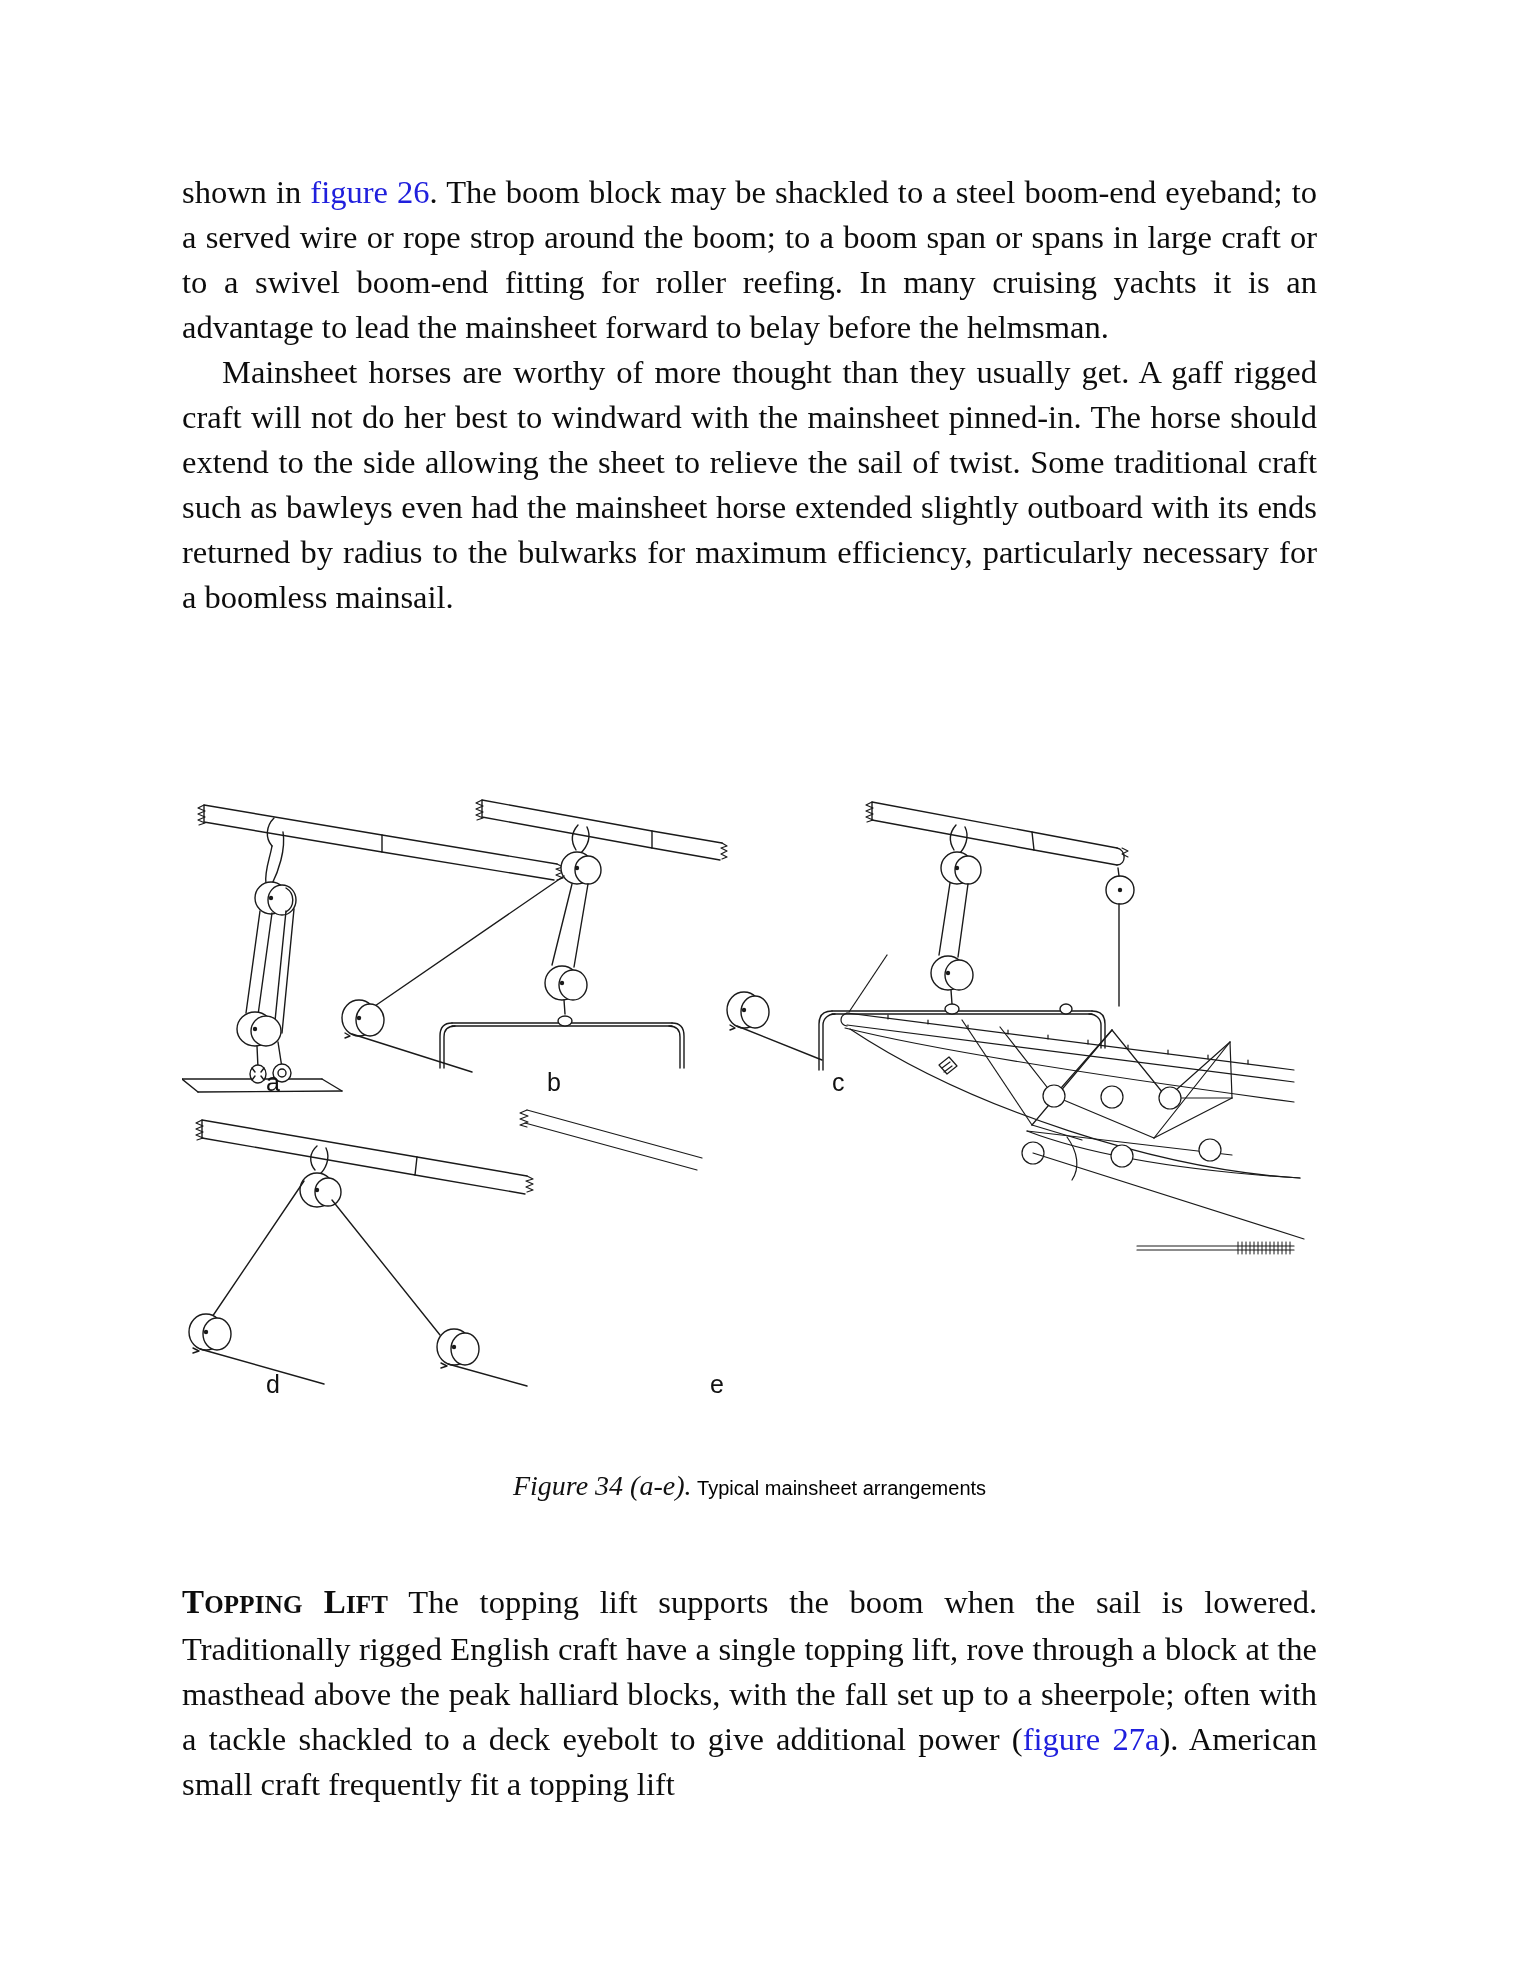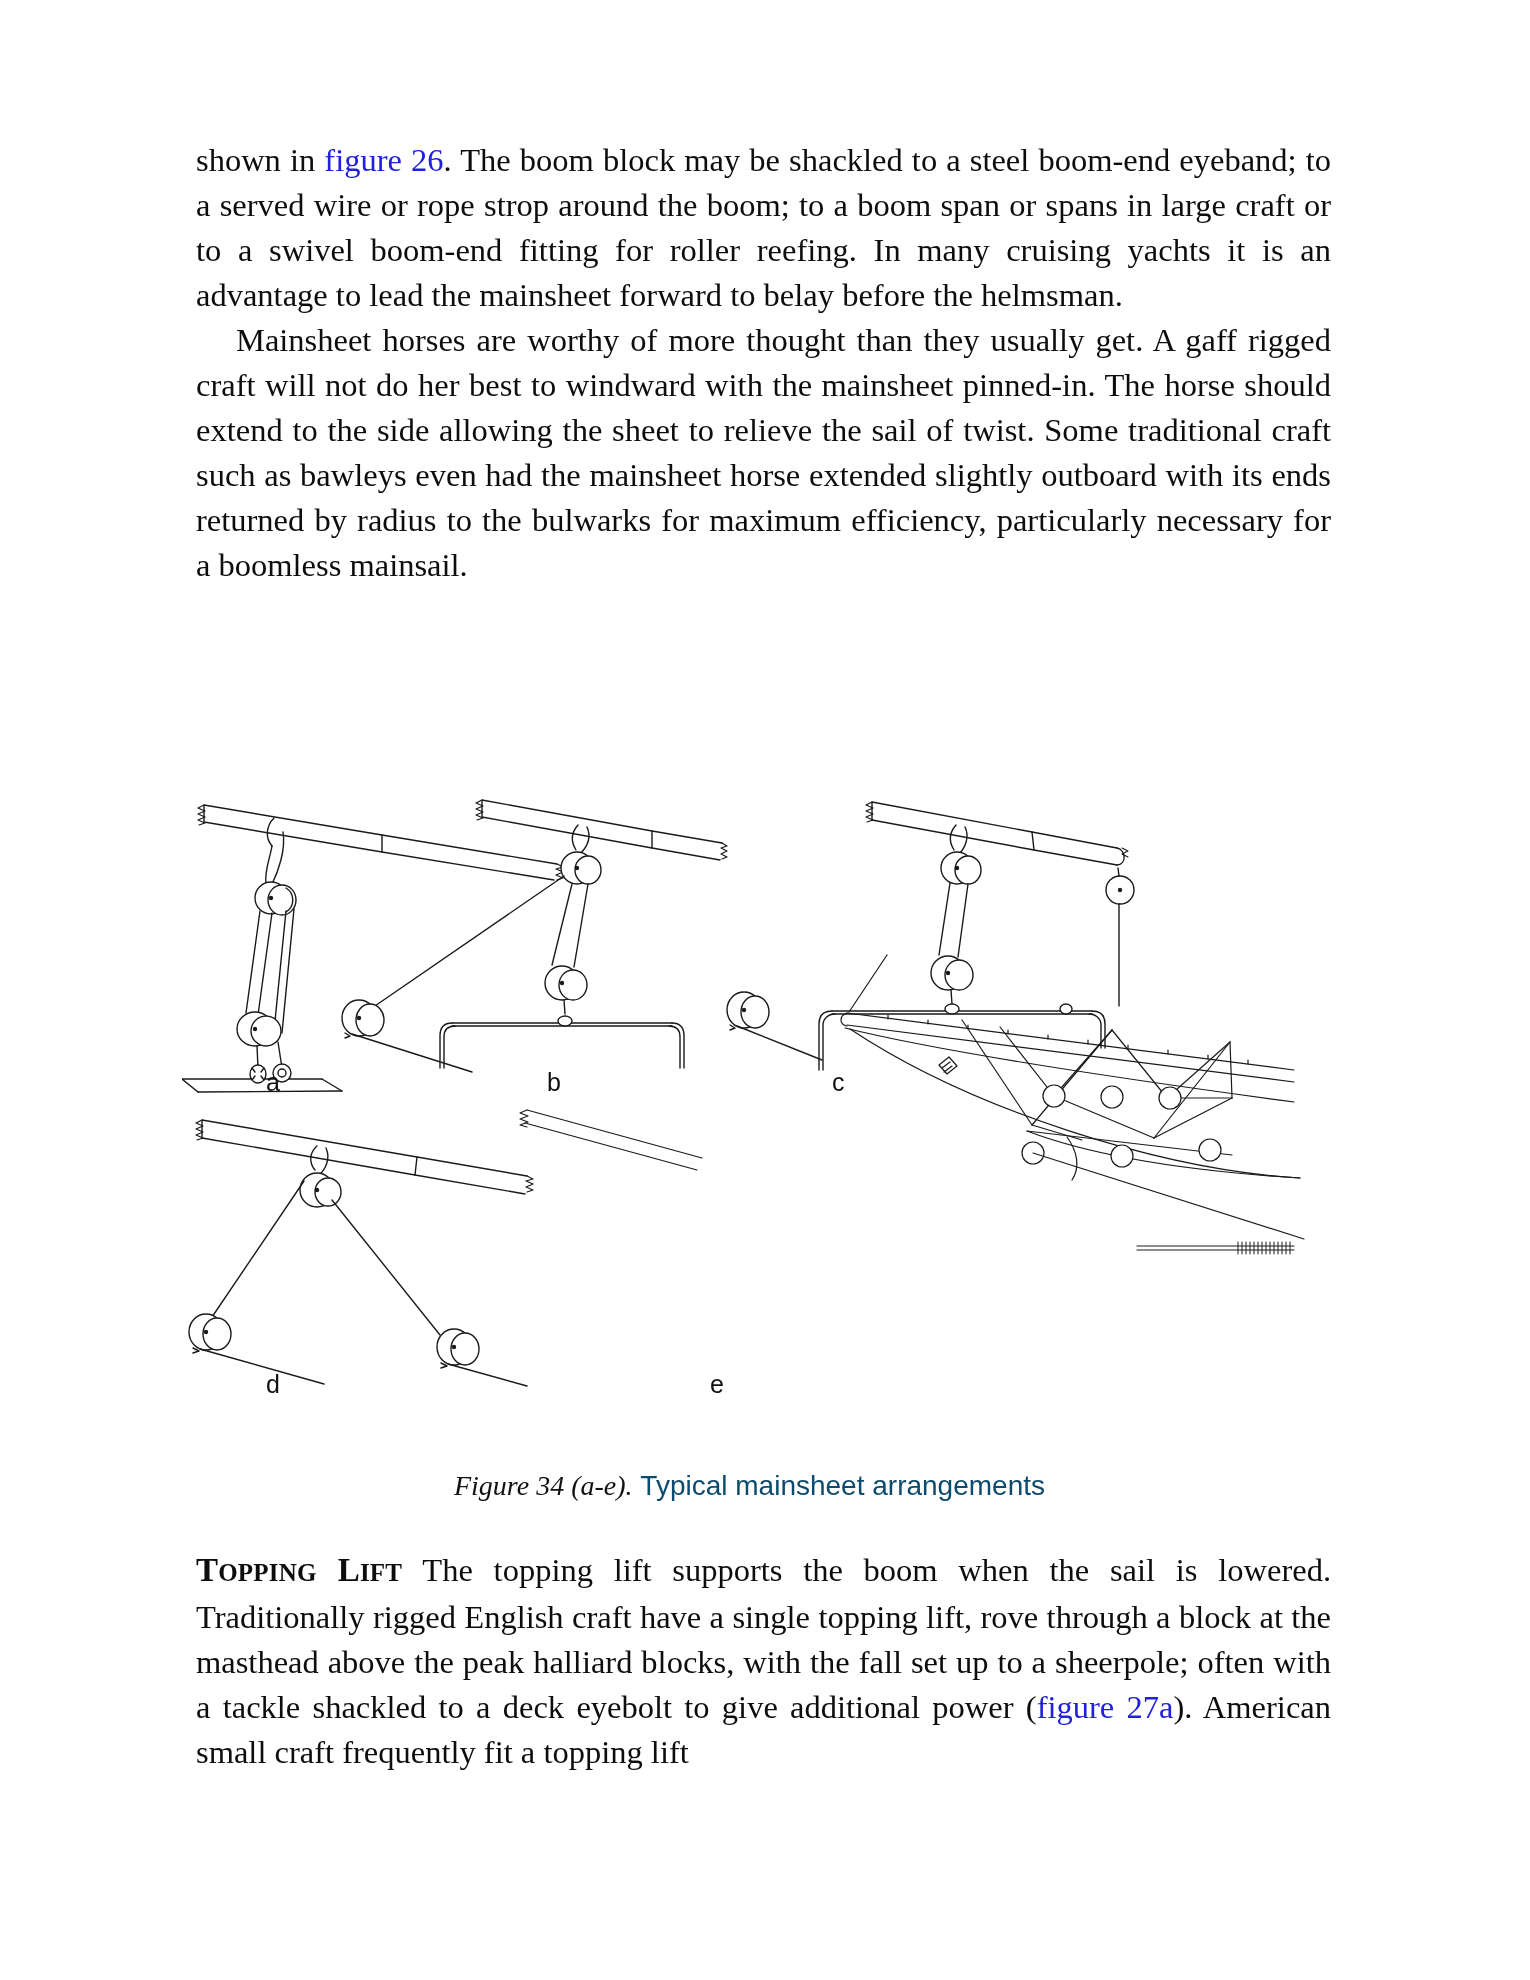--- a/index.html
+++ b/index.html
@@ -10,22 +10,23 @@
   .page {
     position: relative;
     width: 1530px;
     height: 1980px;
     background: #ffffff;
     margin: 0 auto;
     overflow: hidden;
   }
   .textcol {
     position: absolute;
-    left: 196px;
+    left: 182px;
     width: 1135px;
+    margin-top: 32px;
   }
   p.body {
     font-family: "Liberation Serif", "DejaVu Serif", serif;
     font-size: 32.5px;
     line-height: 45px;
     color: #0d0d0d;
     text-align: justify;
     margin: 0;
     -webkit-font-smoothing: antialiased;
   }
@@ -73,22 +74,22 @@
     white-space: nowrap;
   }
   .cap-ital {
     font-family: "Liberation Serif", "DejaVu Serif", serif;
     font-style: italic;
     font-size: 28px;
     color: #111;
   }
   .cap-sans {
     font-family: "Liberation Sans", "DejaVu Sans", sans-serif;
-    font-size: 28px;
-    color: #0c4a6e;
+    font-size: 20px;
+    color: #000000;
   }
 </style>
 </head>
 <body>
 
 <div class="page">
 
   <div class="textcol" style="top:138px;">
 
     <p class="body"><span>shown in </span><span class="lnk">figure 26</span><span>. The boom block may be shackled to a steel boom-end eyeband; to a served wire or rope strop around the boom; to a boom span or spans in large craft or to a swivel boom-end fitting for roller reefing. In many cruising yachts it is an advantage to lead the mainsheet forward to belay before the helmsman.</span></p>

